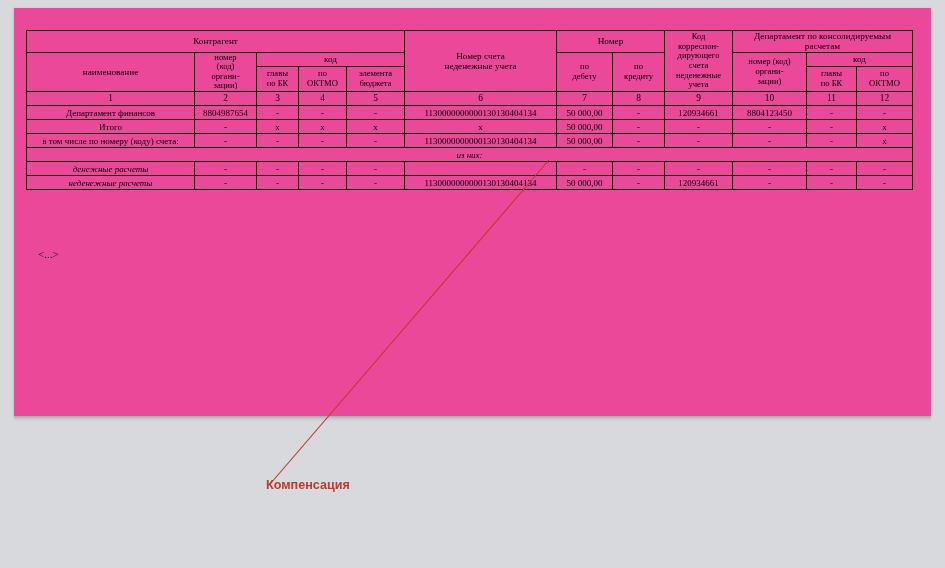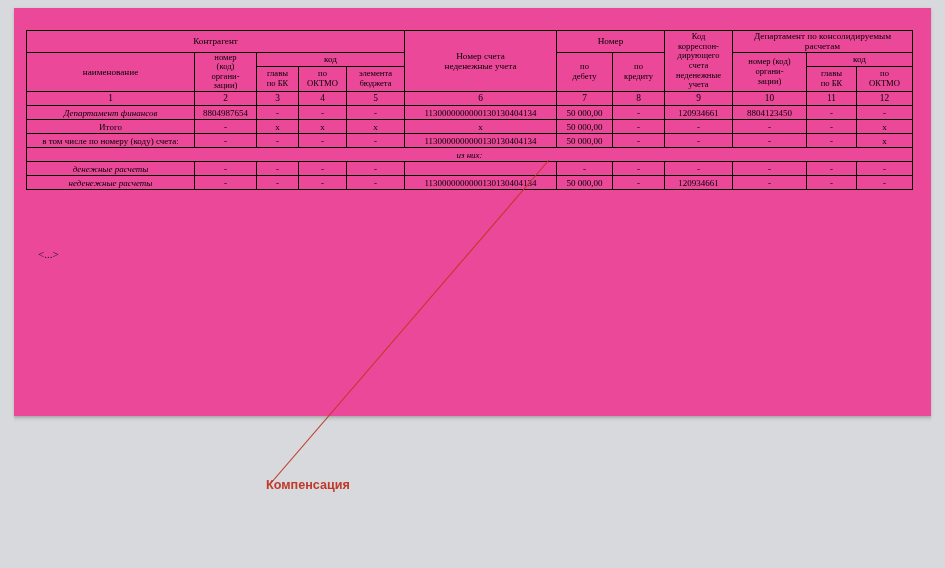--- a/index.html
+++ b/index.html
@@ -66,21 +66,20 @@
     font-size: 9.4px;
   }
   .datarow td {
     height: 13px;
     font-size: 9px;
     white-space: nowrap;
   }
   .left {
     text-align: left;
     padding-left: 3px;
-    font-style: italic;
   }
   .right {
     text-align: right;
     padding-right: 3px;
   }
   .italic { font-style: italic; }
 
   
   .c1  { width: 168px; }
   .c2  { width: 62px; }

